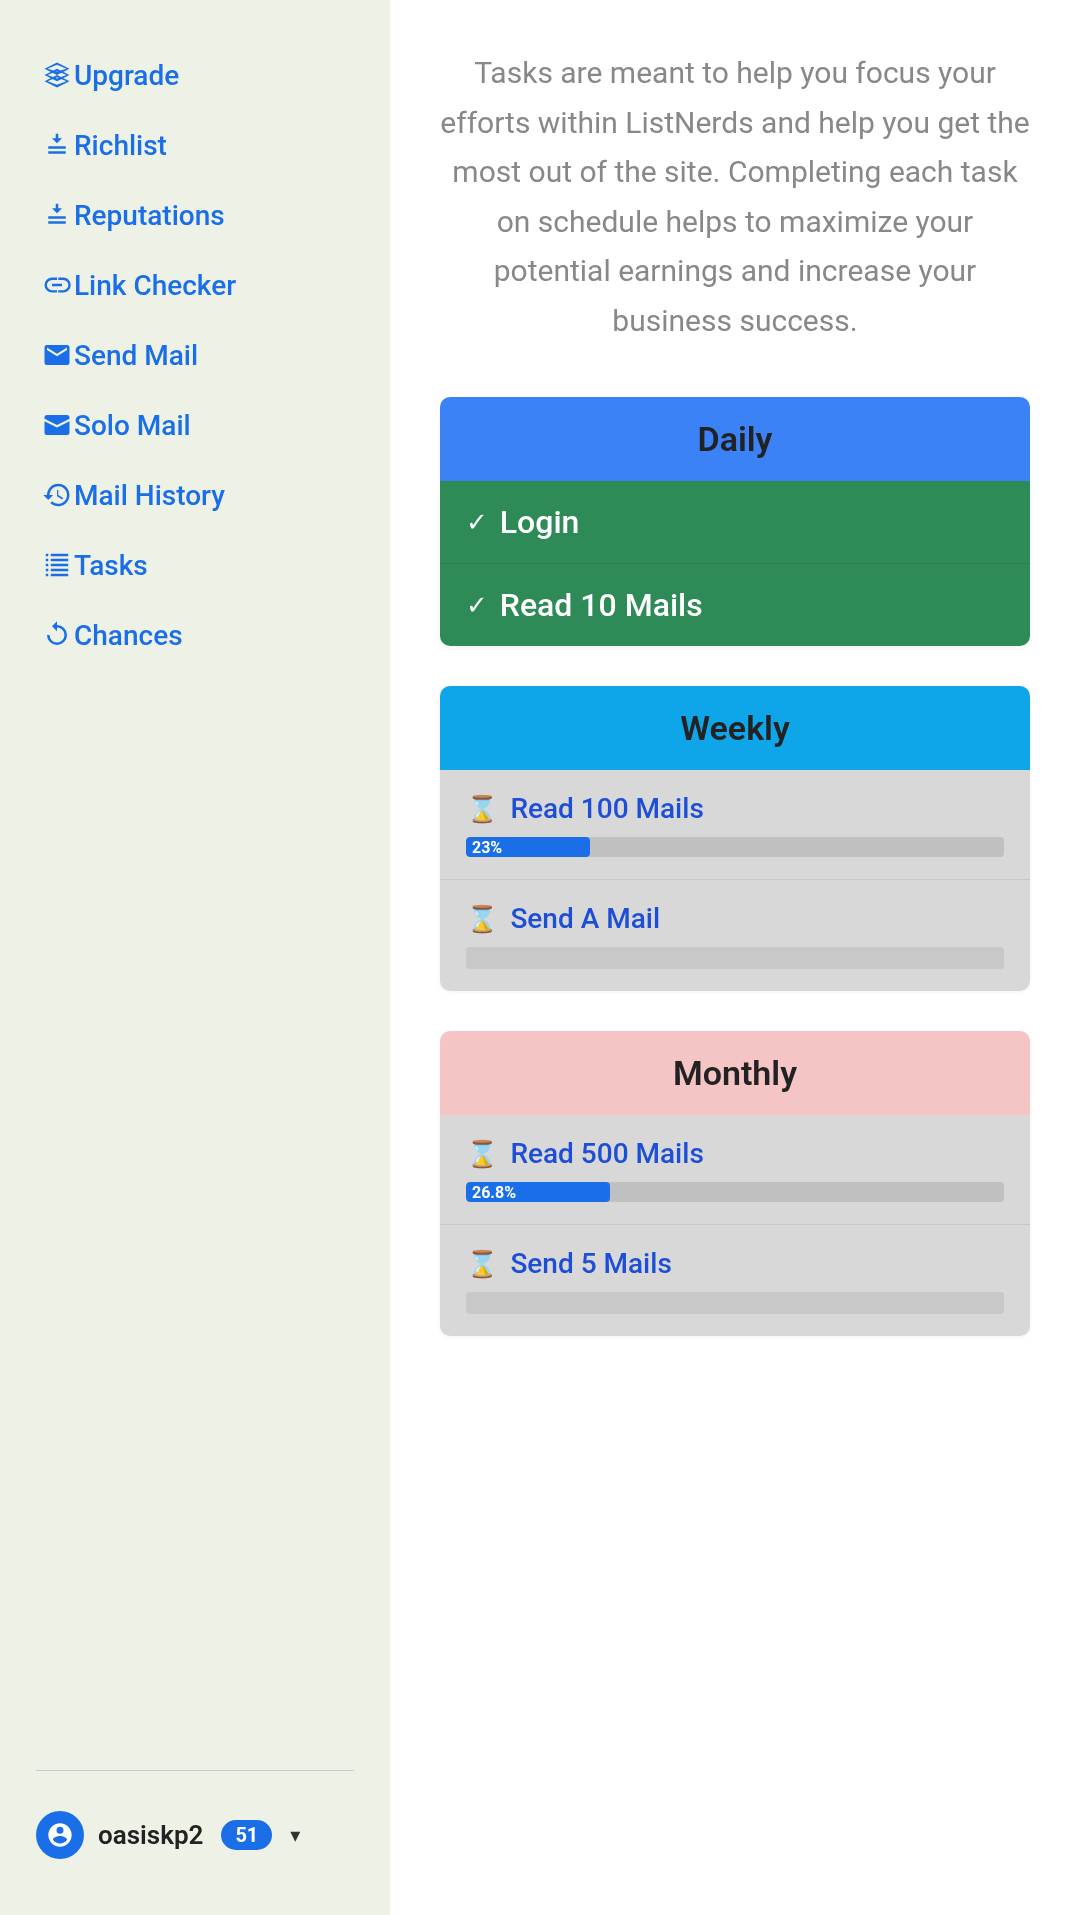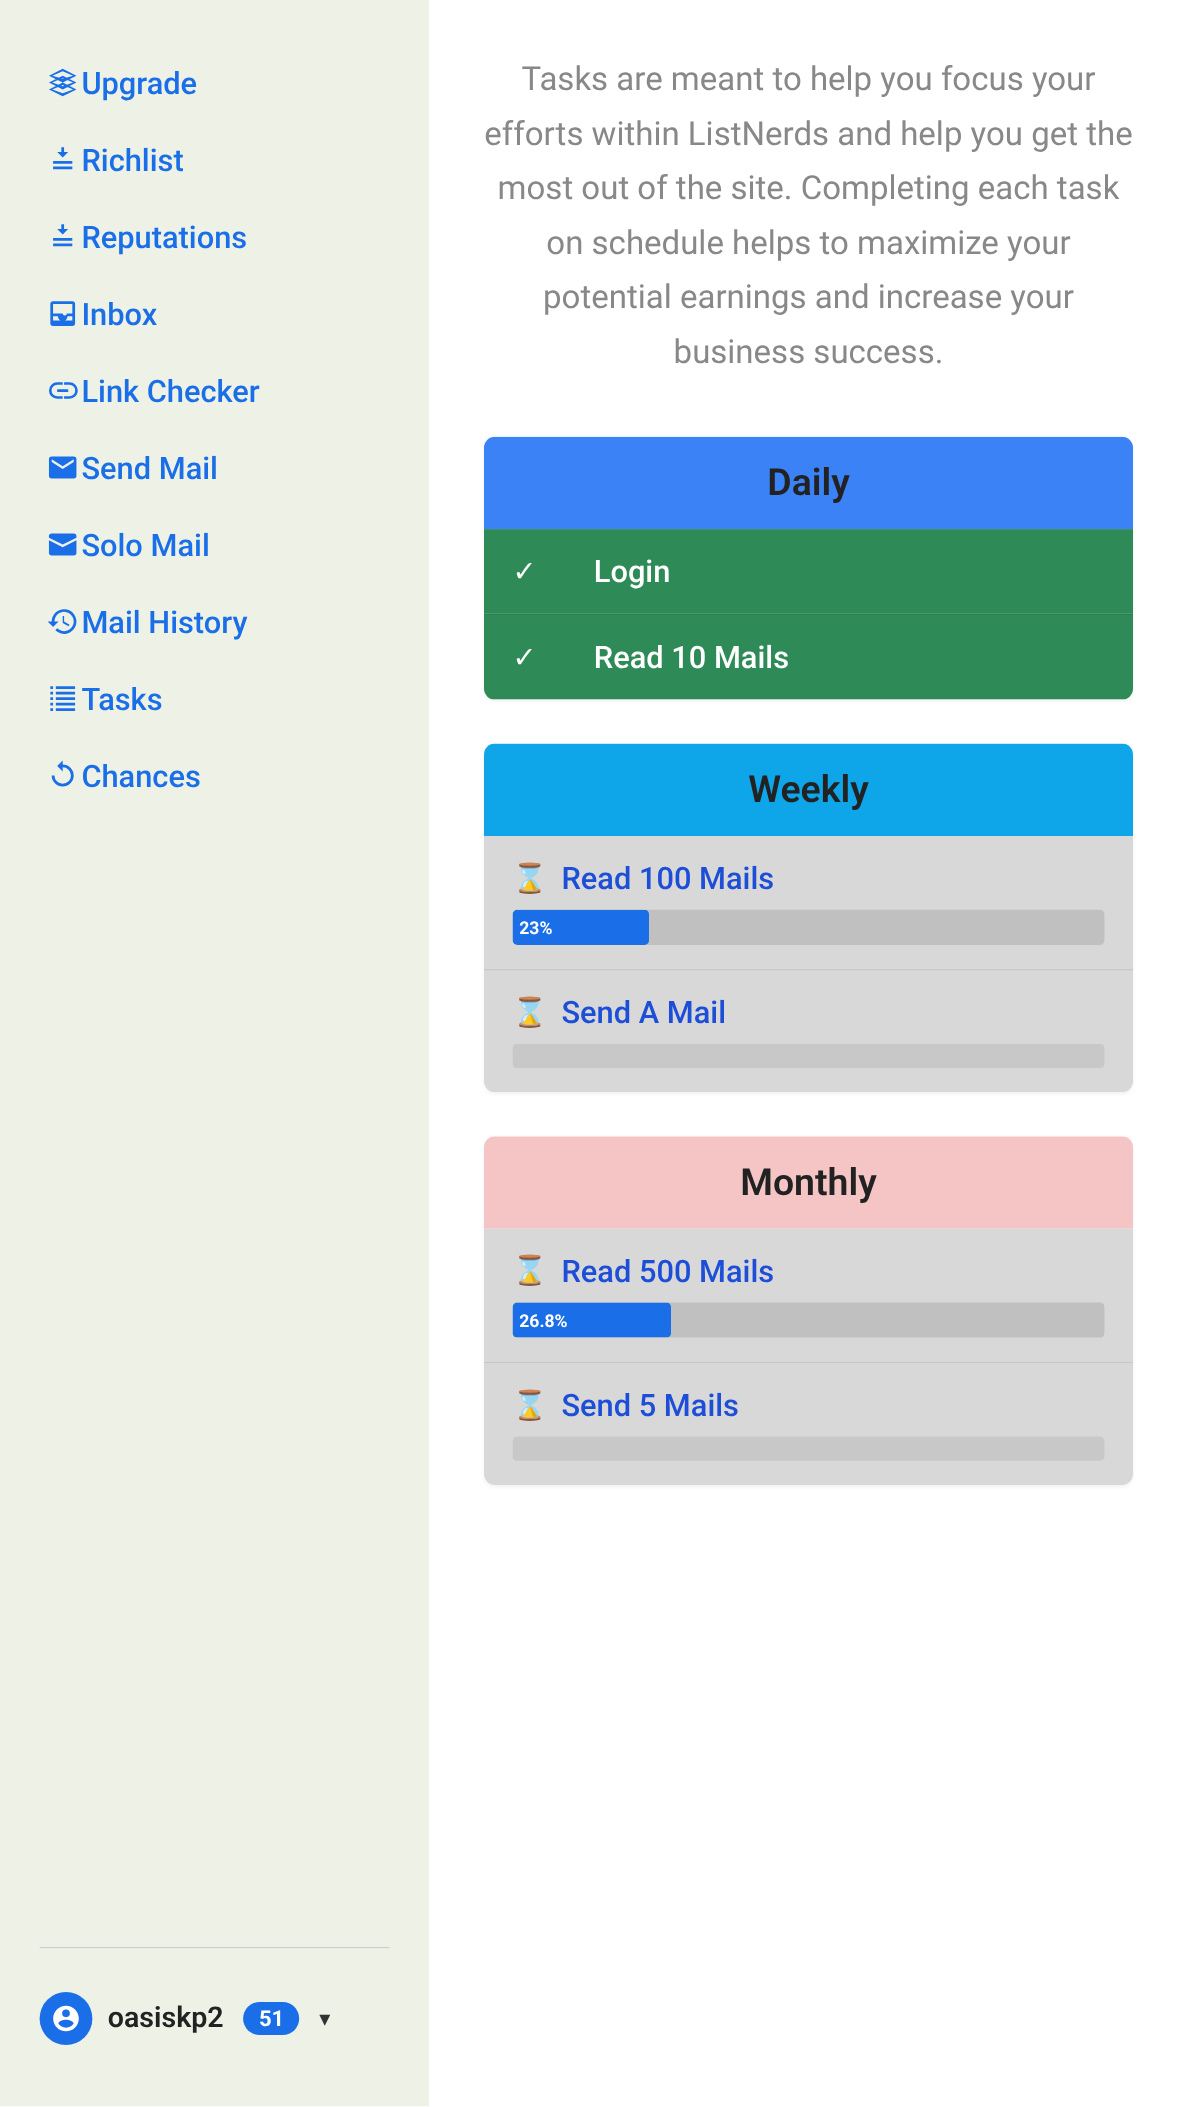--- a/index.html
+++ b/index.html
@@ -134,39 +134,38 @@
     .task-item-row {
       display: flex;
       align-items: center;
       gap: 12px;
     }
     .task-check {
       font-size: 26px;
       color: #fff;
     }
     .task-label-completed {
-      font-size: 28px;
+      font-size: 32px;
       color: #fff;
       font-weight: 500;
-      margin-left: 40px;
     }
     .task-hourglass {
       font-size: 26px;
       color: #555;
     }
     .task-label-pending {
       font-size: 28px;
       color: #1d4ed8;
       font-weight: 500;
     }
 
     
     .progress-bar-bg {
       width: 100%;
-      height: 32px;
+      height: 20px;
       background: #c0c0c0;
       border-radius: 4px;
       overflow: hidden;
       margin-top: 4px;
     }
     .progress-bar-fill {
       height: 100%;
       background: #1a6fe8;
       border-radius: 4px;
       display: flex;
@@ -213,28 +212,20 @@
 
     <a class="sidebar-item">
       <span class="sidebar-icon">
         <svg viewBox="0 0 24 24" xmlns="http://www.w3.org/2000/svg">
           <path d="M13 6.5V3h-2v3.5H8l4 4 4-4h-3zM5 13h14v2H5zm0 4h14v2H5z"></path>
         </svg>
       </span>
       <span>Reputations</span>
     </a>
 
-    <a class="sidebar-item">
-      <span class="sidebar-icon">
-        <svg viewBox="0 0 24 24" xmlns="http://www.w3.org/2000/svg">
-          <path d="M19 3H5a2 2 0 0 0-2 2v14a2 2 0 0 0 2 2h14a2 2 0 0 0 2-2V5a2 2 0 0 0-2-2zm0 14H5v-3h3.5a3.5 3.5 0 0 0 7 0H19v3zm0-5h-4a1.5 1.5 0 0 1-3 0H5V5h14v7z"></path>
-        </svg>
-      </span>
-      <span>Inbox</span>
-    </a>
 
     <a class="sidebar-item">
       <span class="sidebar-icon">
         <svg viewBox="0 0 24 24" xmlns="http://www.w3.org/2000/svg">
           <path d="M3.9 12a4.1 4.1 0 0 1 4.1-4.1h4V6h-4A6 6 0 0 0 8 18h4v-1.9h-4A4.1 4.1 0 0 1 3.9 12zM8 13h8v-2H8v2zm9-7h-4v1.9h4a4.1 4.1 0 0 1 0 8.2h-4V18h4A6 6 0 0 0 17 6z"></path>
         </svg>
       </span>
       <span>Link Checker</span>
     </a>
 

